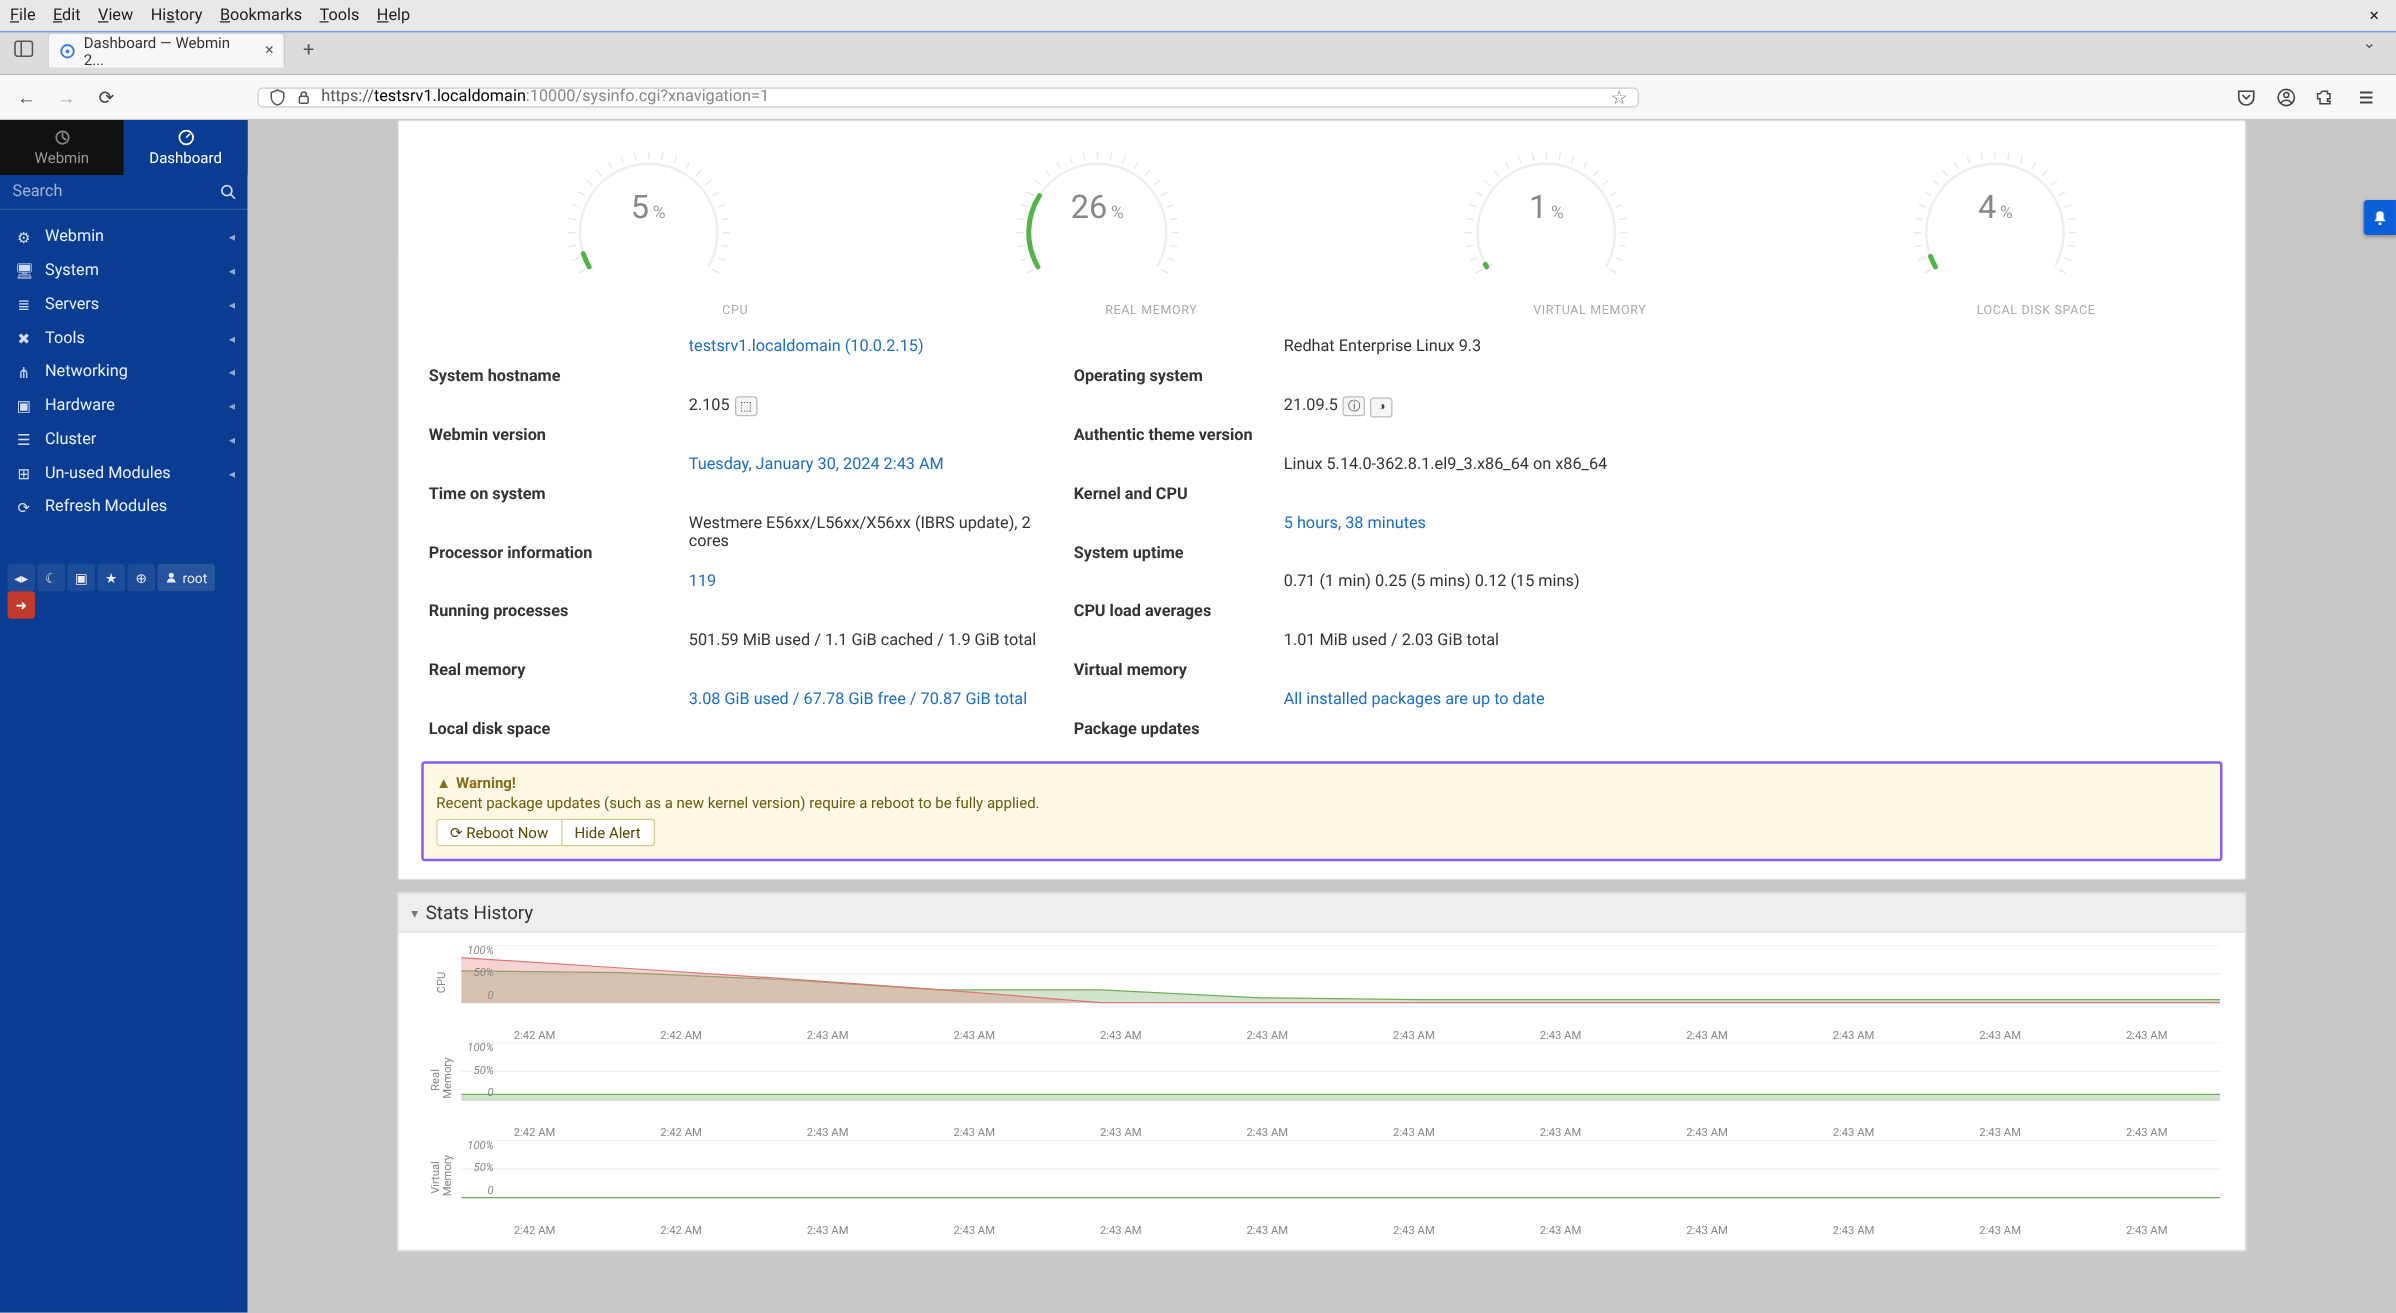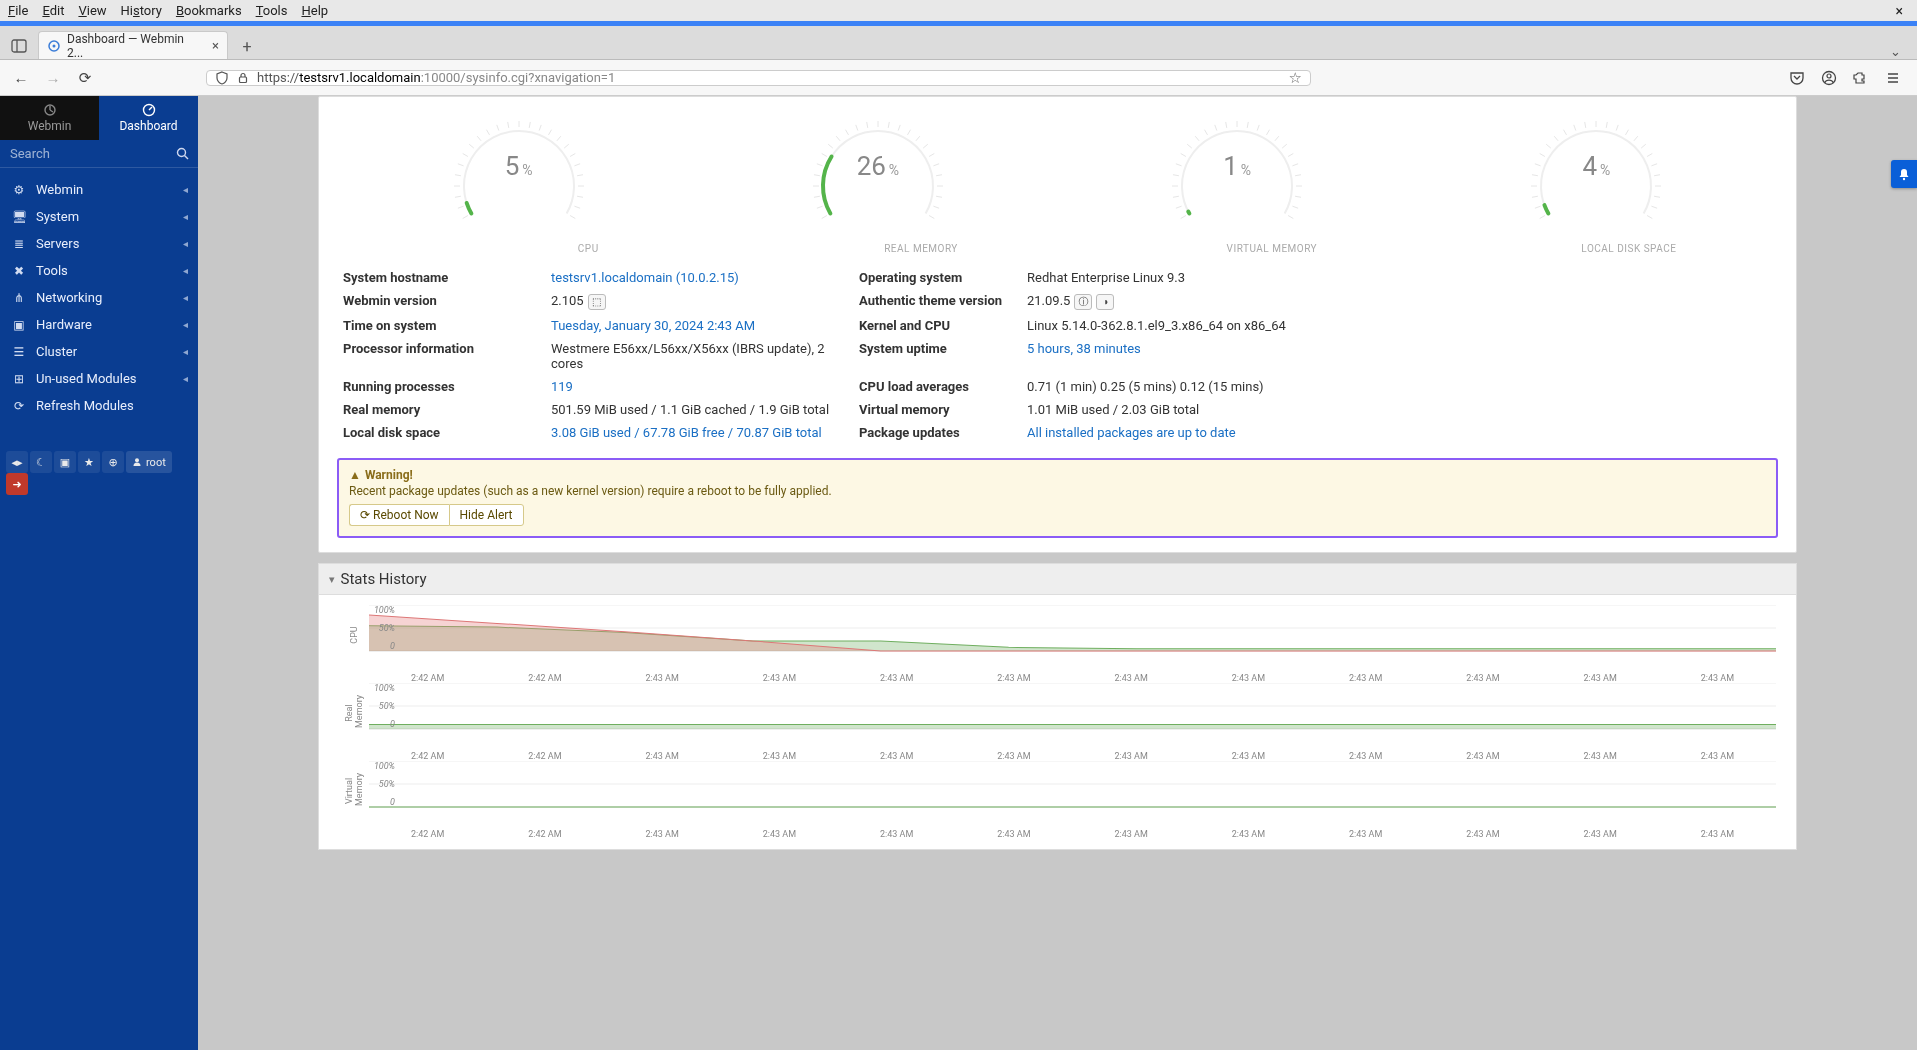--- a/index.html
+++ b/index.html
@@ -1,24 +1,24 @@
 <!DOCTYPE html>
 <html><head>
 <meta charset="utf-8">
 <style>
 * { margin: 0; padding: 0; box-sizing: border-box; font-family: -apple-system, BlinkMacSystemFont, "Segoe UI", Roboto, sans-serif; }
 body { background: #c8c8c8; width: 1917px; height: 1050px; overflow: hidden; font-size: 13px; color: #333; }
 
 
-.menubar { background: #e8e8e8; height: 26px; display: flex; align-items: center; padding: 0 8px; gap: 14px; font-size: 13px; color: #222; border-bottom: 5px solid #3b82f6; }
+.menubar { background: #e8e8e8; height: 26px; display: flex; align-items: center; padding: 0 8px; gap: 14px; font-size: 13px; color: #222; border-bottom: 1px solid #3b82f6; }
 .menubar span { cursor: default; }
 .menubar span u { text-decoration: underline; }
 .menubar .close-x { margin-left: auto; font-size: 14px; padding: 0 6px; }
 
-.tabbar { background: #dcdcdc; height: 34px; display: flex; align-items: flex-end; padding: 0 6px; gap: 0; border-bottom: 1px solid #bbb; }
+.tabbar { background: #dcdcdc; height: 34px; display: flex; align-items: flex-start; padding: 0 6px; gap: 0; border-bottom: 1px solid #bbb; }
 .tab-toggle { width: 26px; height: 26px; display:flex; align-items:center; justify-content:center; margin-right: 6px; }
 .tab { background: #f7f7f7; border: 1px solid #c9c9c9; border-bottom: none; border-radius: 4px 4px 0 0; height: 28px; display: flex; align-items: center; padding: 0 8px; gap: 6px; max-width: 190px; font-size: 12px; color: #333; }
 .tab .favicon { width: 14px; height: 14px; }
 .tab .tab-close { font-size: 13px; margin-left: 4px; color: #555; }
 .tab-new { width: 26px; height: 26px; display:flex; align-items:center; justify-content:center; font-size: 16px; color: #555; margin-left: 6px;}
 .tabbar .expand-chev { margin-left: auto; font-size: 13px; color: #555; padding-right: 10px; }
 
 .addrbar { background: #f7f7f7; height: 36px; display: flex; align-items: center; padding: 0 10px; gap: 10px; border-bottom: 1px solid #ccc; }
 .addrbar .nav-btn { width: 22px; text-align:center; color:#444; font-size: 15px; }
 .addrbar .nav-btn.disabled { color:#aaa; }
@@ -63,21 +63,21 @@
 .gauge .pct-row { position:absolute; top: 40px; left:0; right:0; text-align:center; }
 .gauge .pct-val { font-size: 26px; color:#888; font-weight:400; }
 .gauge .pct-sign { font-size: 14px; color:#999; margin-left: 3px;}
 .gauge .g-label { font-size:10px; letter-spacing: .5px; color:#aaa; margin-top: -18px; align-self: flex-end; margin-right: 20px;}
 .ring { width: 150px; height: 150px; }
 .ring-bg { fill:none; stroke:#eee; stroke-width:2; }
 .ring-tick { stroke:#e6e6e6; stroke-width:1; }
 .ring-fg { fill:none; stroke:#54b44a; stroke-width:4; stroke-linecap: round; }
 
 .info-grid { display:grid; grid-template-columns: 200px 300px 160px 320px; column-gap: 8px; row-gap: 8px; padding: 10px 24px 12px; font-size: 13px; }
-.info-grid .lbl { font-weight: 700; color:#333; }
+.info-grid .lbl { font-weight: 700; color:#333;margin-top:24px; }
 .info-grid .val { color:#333; }
 .info-grid .val.link { color:#1a6fc4; }
 .info-grid .icon-badge { display:inline-flex; width:18px; height:16px; border:1px solid #bbb; border-radius:3px; align-items:center; justify-content:center; font-size:10px; margin-left:4px; color:#444; background:#f6f6f6; }
 
 .alert { margin: 6px 18px 14px 18px; border:2px solid #8b5cf6; background:#fdf8e4; border-radius:3px; padding: 8px 10px 10px; font-size:12px; color:#6b5a12; }
 .alert .alert-title { font-weight:700; color:#8a6d1a; margin-bottom:2px; }
 .alert .alert-title .warn-ico { margin-right:4px; }
 .alert .alert-btns { margin-top:6px; display:flex; }
 .alert .alert-btns button { background:#fff; border:1px solid #d6c98a; padding: 3px 10px; font-size:12px; color:#5a4900; cursor:pointer; }
 .alert .alert-btns button:first-child { border-right:none; border-radius:3px 0 0 3px; }

